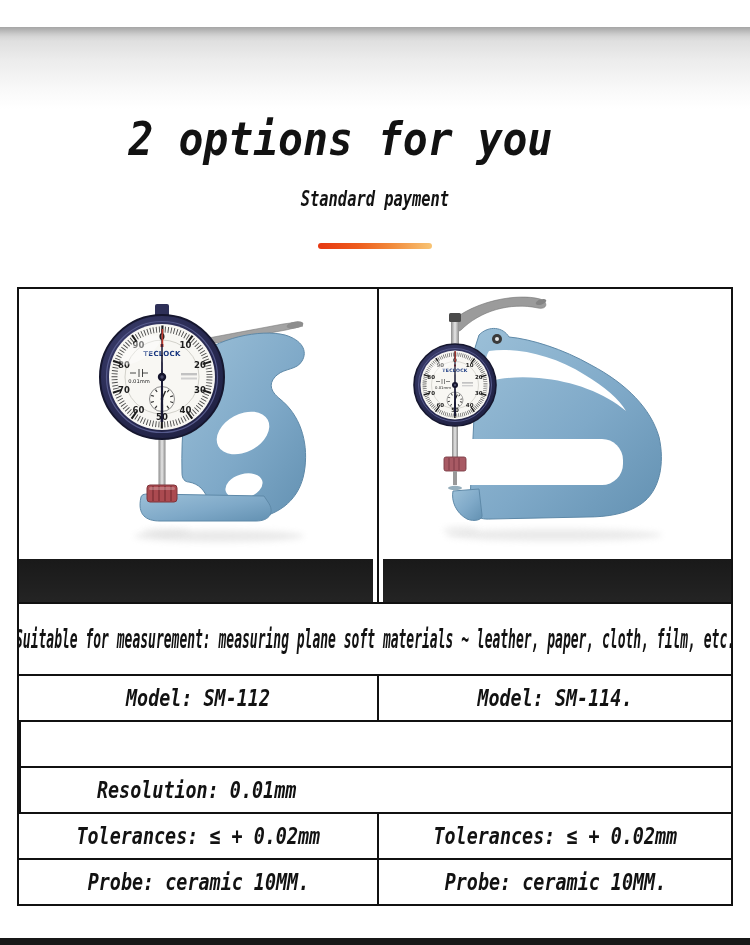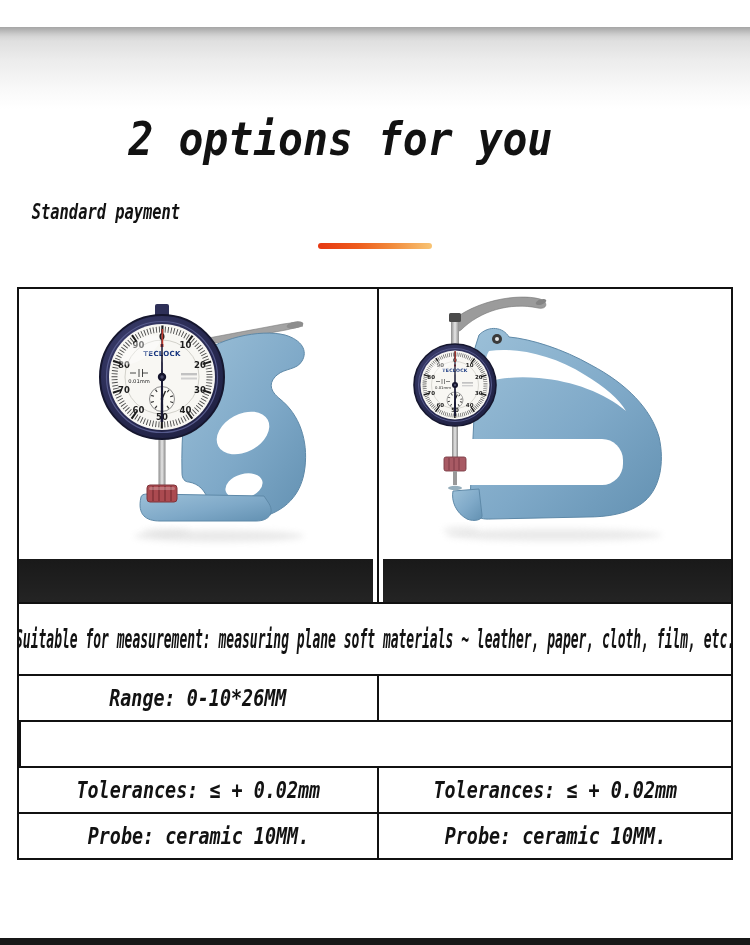--- a/index.html
+++ b/index.html
@@ -12,21 +12,21 @@
   .cx{display:inline-block;white-space:nowrap;}
 
   
   .top-card{position:absolute;top:-20px;left:-12px;right:-12px;height:47px;background:#ffffff;
             box-shadow:0 4px 9px rgba(0,0,0,.28);z-index:2;}
   .gray-band{position:absolute;top:27px;left:0;width:750px;height:82px;
              background:linear-gradient(180deg,#d6d6d6 0%,#ececec 40%,#fafafa 80%,#ffffff 100%);z-index:1;}
 
   .title-wrap{position:absolute;top:112px;left:0;width:681px;text-align:center;z-index:3;}
   .title-wrap .t{font-size:46px;transform:scaleX(.9);letter-spacing:0px;}
-  .subtitle-wrap{position:absolute;top:199px;left:0;width:750px;z-index:3;}
+  .subtitle-wrap{position:absolute;top:186px;left:0;width:750px;text-align:center;z-index:3;}
   .subtitle-wrap .t{font-size:22px;transform:scaleX(.7);}
   .grad-bar{position:absolute;top:243px;left:318px;width:114px;height:6px;border-radius:3px;
             background:linear-gradient(90deg,#e63812 0%,#ee5c1d 35%,#f28b3c 65%,#f8c474 100%);z-index:3;}
 
   
   .box{position:absolute;left:17px;top:287px;width:712px;border:2px solid #111;background:#fff;z-index:3;}
   .row{display:flex;width:712px;}
   .lcell{width:358px;position:relative;}
   .vd{width:2px;background:#111;}
   .rcell{width:352px;position:relative;}
@@ -237,26 +237,35 @@
         <div class="bar r"></div>
       </div>
   </div>
 
   <div class="note-row">
     <span class="mono cx t">Suitable for measurement: measuring plane soft materials ~ leather, paper, cloth, film, etc.</span>
   </div>
 
   <div class="row spec-row">
     <div class="lcell spec-cell">
-        <span class="mono cx t">Range: 0-10*26MM</span>
-      </div>
-    <div class="vd"></div>
-  </div>
-  <div class="row spec-row">
-    <div class="vd"></div>
+        <span class="mono cx t">Model: SM-112</span>
+      </div>
+    <div class="vd"></div>
+    <div class="rcell spec-cell">
+        <span class="mono cx t">Model: SM-114.</span>
+      </div>
+  </div>
+  <div class="row spec-row">
+    <div class="vd"></div>
+  </div>
+  <div class="row spec-row">
+    <div class="vd"></div>
+    <div class="rcell spec-cell">
+        <span class="mono cx t">Resolution: 0.01mm</span>
+      </div>
   </div>
   <div class="row spec-row">
     <div class="lcell spec-cell">
         <span class="mono cx t">Tolerances: ≤ + 0.02mm</span>
       </div>
     <div class="vd"></div>
     <div class="rcell spec-cell">
         <span class="mono cx t">Tolerances: ≤ + 0.02mm</span>
       </div>
   </div>

